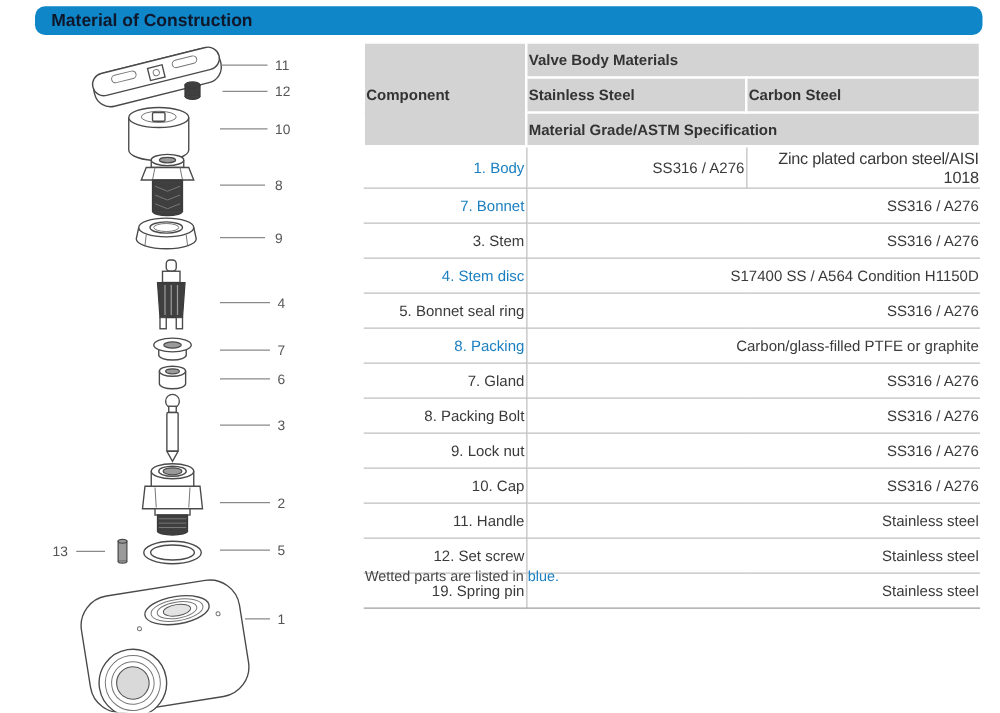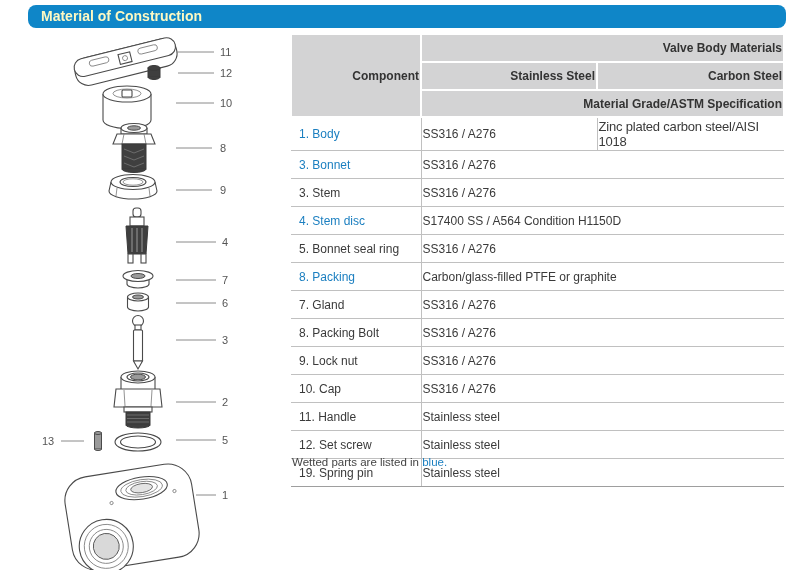--- a/index.html
+++ b/index.html
@@ -2,42 +2,42 @@
 <html><head>
 <meta charset="utf-8">
 <style>
   html,body{margin:0;padding:0;}
   body{
     width:800px;height:570px;position:relative;background:#ffffff;
     font-family:"Liberation Sans",sans-serif;color:#3a3a3a;overflow:hidden;
   }
   .title-bar{
     position:absolute;left:28px;top:5px;width:745px;height:23px;
-    background:#0f86c8;border-radius:8px;color:#fef9c3;
+    background:#0f86c8;border-radius:8px;color:#0f172a;
     font-size:14px;font-weight:bold;line-height:23px;padding-left:13px;
   }
   .diagram{position:absolute;left:16px;top:30px;width:265px;height:540px;}
   .diagram svg{width:100%;height:100%;}
   .callout-line{stroke:#8a8a8a;stroke-width:1;}
   .callout-num{fill:#555;font-size:11px;font-family:"Liberation Sans",sans-serif;}
   .part{stroke:#4a4a4a;stroke-width:1.1;fill:#ffffff;}
   .part-dark{stroke:#3a3a3a;stroke-width:1;fill:#3f3f3f;}
   .part-mid{stroke:#4a4a4a;stroke-width:1;fill:#9a9a9a;}
   .thin{stroke:#777;stroke-width:0.8;fill:none;}
   .tbl-wrap{position:absolute;left:290px;top:33px;width:493px;}
   table.materials{border-collapse:collapse;width:493px;table-layout:fixed;font-size:12px;}
   col.c-comp{width:130px;} col.c-ss{width:176px;} col.c-cs{width:187px;}
   table.materials th{
     background:#d3d3d4;border:2px solid #ffffff;font-weight:bold;color:#333;
-    text-align:right;font-size:12px;
+    text-align:left;font-size:12px;
   }
   th.h-group{height:24px;} th.h-sub{height:24px;} th.h-spec{height:23px;margin-left:38px;}
   table.materials td{
     height:25px;border-bottom:1px solid #c0c0c0;background:#fff;
-    text-align:left;vertical-align:middle;color:#3a3a3a;
+    text-align:right;vertical-align:middle;color:#3a3a3a;
   }
   td.comp{text-align:left;padding-left:8px;border-right:1px solid #c0c0c0;}
   td.split{border-right:1px solid #c0c0c0;}
   tr:last-child td{border-bottom:1px solid #9e9e9e;}
   tr.wetted td.comp, .wetted-text{color:#1b7fc0;}
   .footnote{position:absolute;left:292px;top:456px;font-size:11.5px;color:#444;}
   .zinc-cell{font-size:13px;letter-spacing:-0.2px;}
 </style>
 </head>
 <body>
@@ -211,21 +211,21 @@
         <th colspan="2" class="h-spec">Material Grade/ASTM Specification</th>
       </tr>
     </thead>
     <tbody>
       <tr class="wetted">
         <td class="comp">1. Body</td>
         <td class="split">SS316 / A276</td>
         <td class="zinc-cell">Zinc plated carbon steel/AISI 1018</td>
       </tr>
       <tr class="wetted">
-        <td class="comp">3. Bonnet</td>
+        <td class="comp">7. Bonnet</td>
         <td colspan="2">SS316 / A276</td>
       </tr>
       <tr>
         <td class="comp">3. Stem</td>
         <td colspan="2">SS316 / A276</td>
       </tr>
       <tr class="wetted">
         <td class="comp">4. Stem disc</td>
         <td colspan="2">S17400 SS / A564 Condition H1150D</td>
       </tr>

